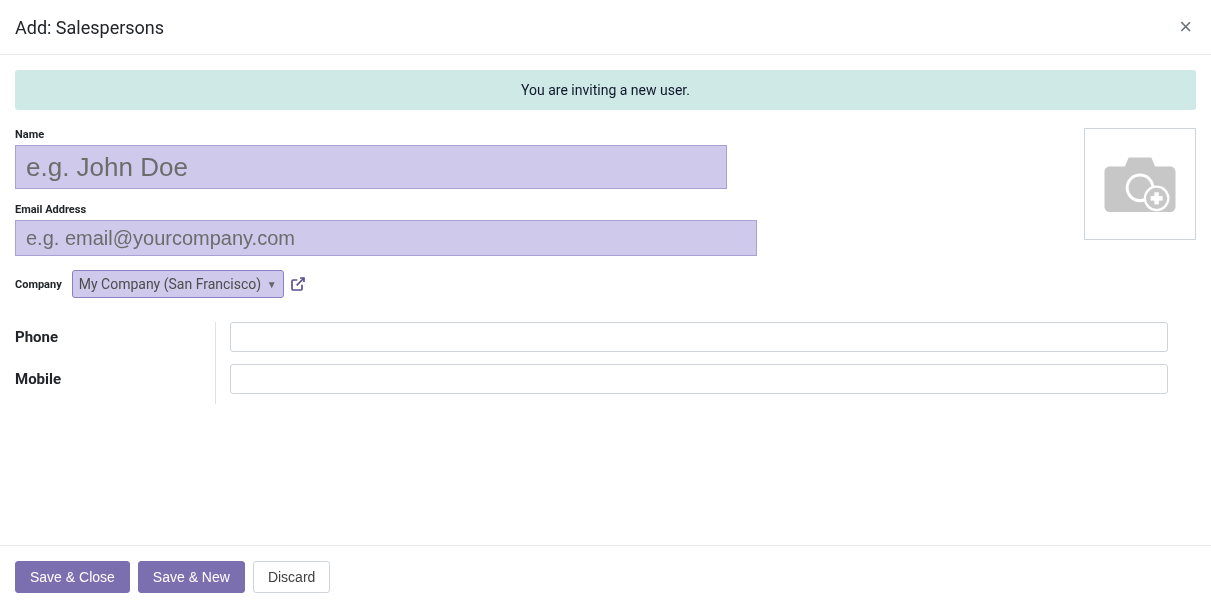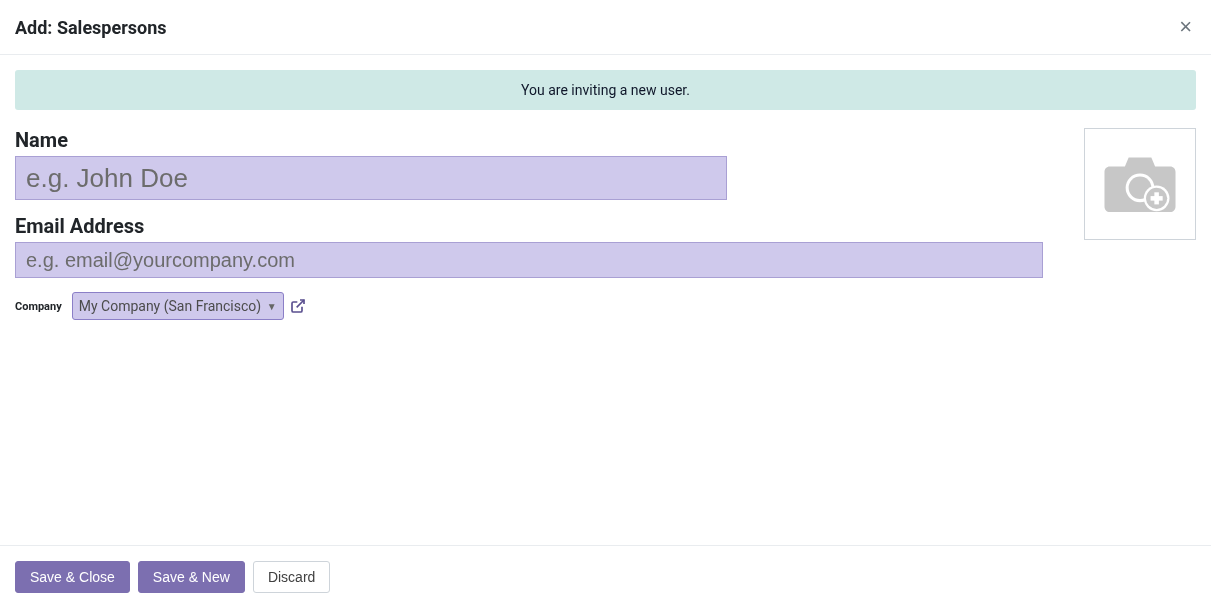--- a/index.html
+++ b/index.html
@@ -18,21 +18,21 @@
     }
     .modal-header {
       display: flex;
       justify-content: space-between;
       align-items: center;
       padding: 16px 15px 16px 15px;
       border-bottom: 1px solid #e9ecef;
     }
     .modal-title {
       font-size: 18px;
-      font-weight: 700;
+      font-weight: 400;
       color: #212529;
     }
     .close-btn {
       background: none;
       border: none;
       font-size: 22px;
       color: #6c757d;
       cursor: pointer;
       line-height: 1;
       padding: 0 4px;
@@ -54,39 +54,39 @@
       margin-bottom: 8px;
     }
     .form-left {
       flex: 1;
     }
     .field-block {
       margin-bottom: 14px;
     }
     .field-label {
       font-weight: 700;
-      font-size: 20px;
+      font-size: 11px;
       display: block;
       margin-bottom: 4px;
       color: #212529;
     }
     .big-input {
       width: 712px;
       padding: 6px 10px;
       font-size: 26px;
       border: 1px solid #a9a0d4;
       background: #cfc9ec;
       color: #4c4c4c;
       height: 44px;
     }
     .big-input::placeholder {
       color: #6c6c6c;
     }
     .email-input {
-      width: 1028px;
+      width: 742px;
       padding: 7px 10px;
       font-size: 20px;
       border: 1px solid #a9a0d4;
       background: #cfc9ec;
       color: #7f1d1d;
       height: 36px;
     }
     .email-input::placeholder {
       color: #6c6c6c;
     }
@@ -263,19 +263,32 @@
         <circle cx="50" cy="50" r="19" fill="#fff"></circle>
         <circle cx="50" cy="50" r="15" fill="#c7c7c7"></circle>
         <circle cx="72" cy="64" r="17" fill="#fff"></circle>
         <circle cx="72" cy="64" r="14" fill="#c7c7c7"></circle>
         <rect x="69" y="56" width="6" height="16" fill="#fff"></rect>
         <rect x="64" y="61" width="16" height="6" fill="#fff"></rect>
       </svg>
     </div>
   </div>
 
+  <div class="phone-section-wrapper">
+    <div class="phone-divider"></div>
+    <div class="phone-section">
+      <div class="phone-row">
+        <span class="phone-label">Phone</span>
+        <input type="text" class="phone-input" style="">
+      </div>
+      <div class="phone-row">
+        <span class="phone-label">Mobile</span>
+        <input type="text" class="phone-input" style="">
+      </div>
+    </div>
+  </div>
 </div>
 
 <div class="modal-footer">
   <button class="btn btn-primary">Save &amp; Close</button>
   <button class="btn btn-primary">Save &amp; New</button>
   <button class="btn btn-secondary">Discard</button>
 </div>
 
 </body></html>

